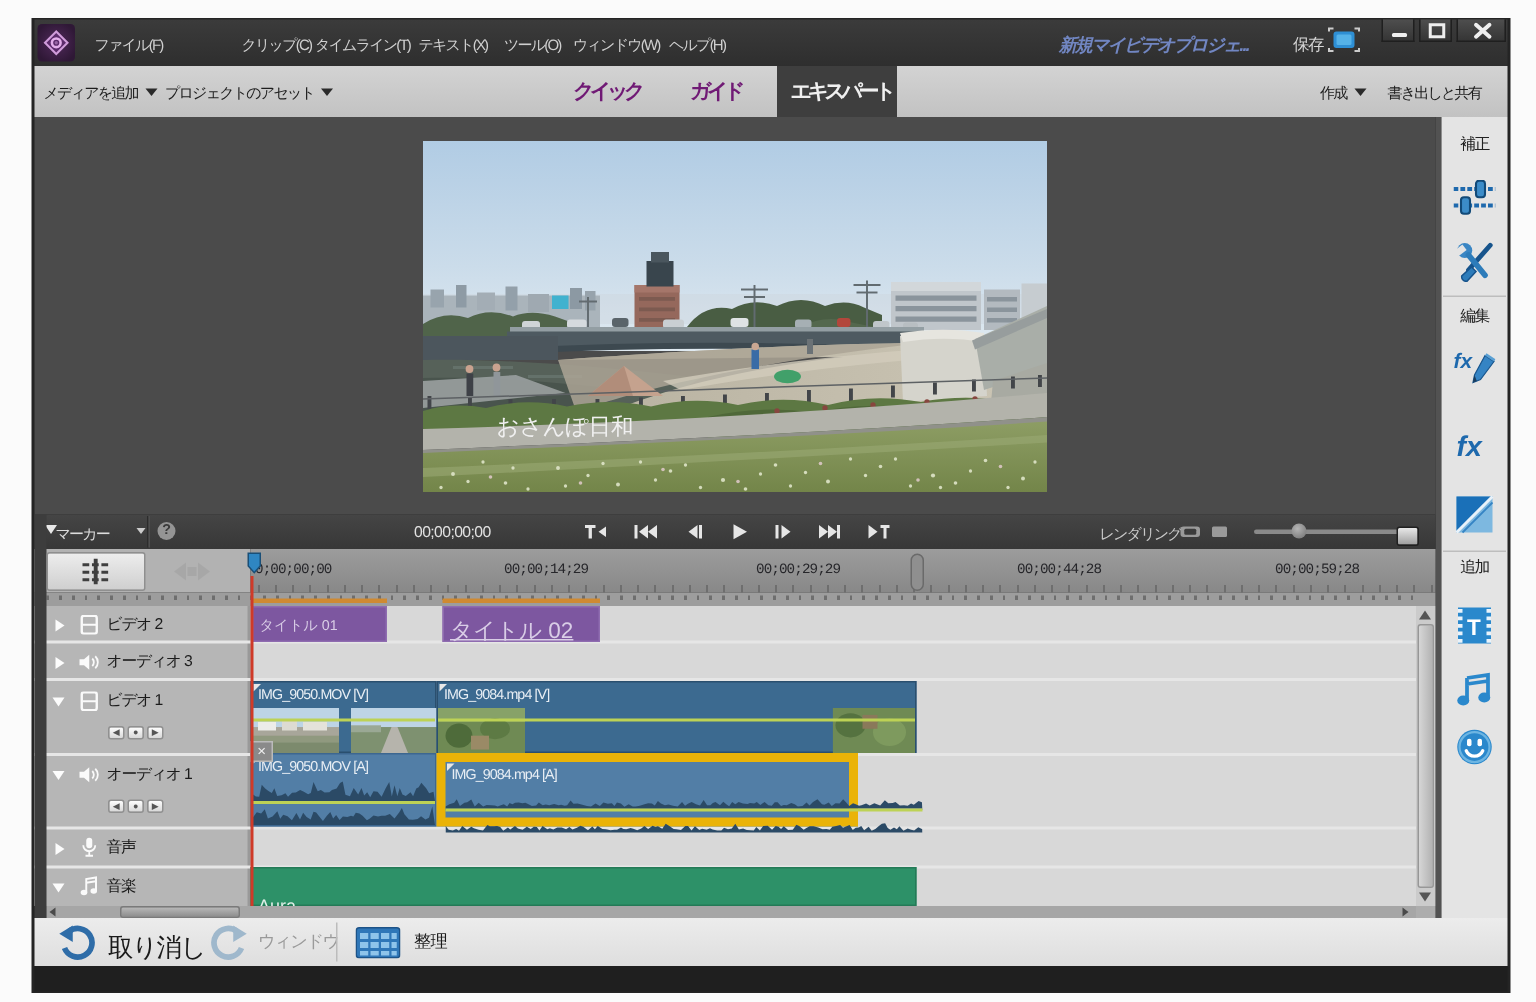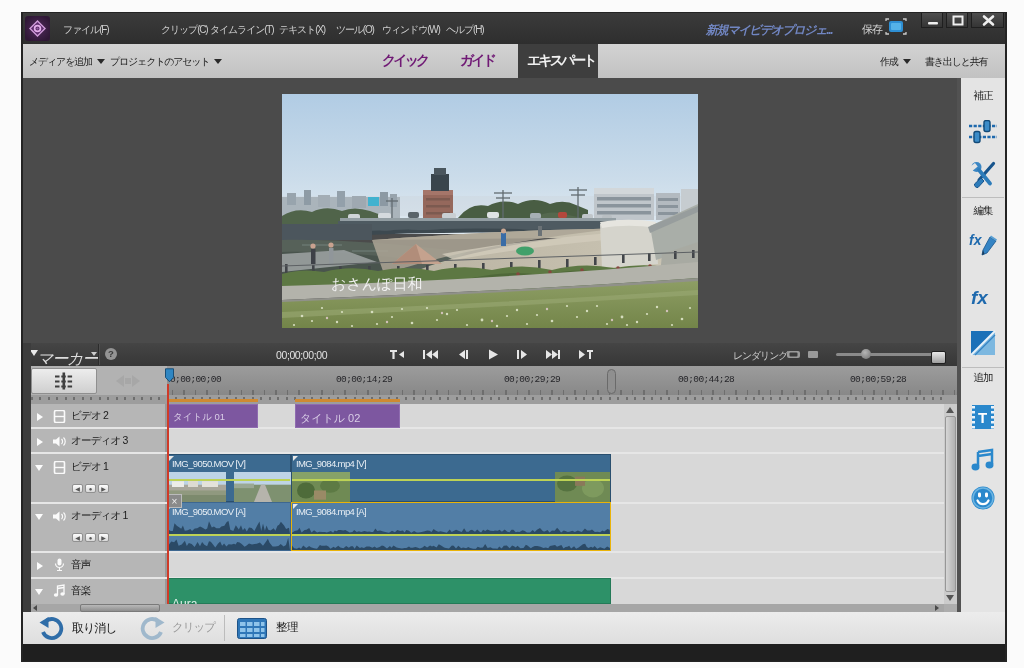--- a/index.html
+++ b/index.html
@@ -360,21 +360,21 @@
 <circle cx="13" cy="13" r="11.5" fill="#2a88cc"></circle>
 <circle cx="13" cy="13" r="10" fill="none" stroke="#6db5e2" stroke-width="1.5"></circle>
 <rect x="8" y="7.5" width="3" height="5" rx="1.4" fill="#fff"></rect>
       <rect x="15" y="7.5" width="3" height="5" rx="1.4" fill="#fff"></rect>
 <path d="M7.5 15.5 a6 6 0 0 0 11 0" stroke="#fff" stroke-width="2.2" fill="none" stroke-linecap="round"></path>
 </svg>
   </div>
 
 <div class="abs" style="left:23px;top:343px;width:934px;height:23px;background:linear-gradient(#454545,#373737);"></div>
 <div class="abs" style="left:30px;top:350px;width:0;height:0;border-left:4.5px solid transparent;border-right:4.5px solid transparent;border-top:6px solid #e8e8e8;"></div>
-<div class="abs" style="left:37px;top:349px;font-size:16px;letter-spacing:-1.2px;color:#dcdcdc;font-style:italic;">マーカー</div>
+<div class="abs" style="left:37px;top:349px;font-size:10px;letter-spacing:-1.2px;color:#dcdcdc;">マーカー</div>
 <div class="abs" style="left:91px;top:352px;width:0;height:0;border-left:3.5px solid transparent;border-right:3.5px solid transparent;border-top:4.5px solid #cccccc;"></div>
 <div class="abs" style="left:98px;top:344px;width:1px;height:21px;background:#2c2c2c;"></div>
 <div class="abs" style="left:99px;top:344px;width:1px;height:21px;background:#4e4e4e;"></div>
 <div class="abs" style="left:105px;top:348px;width:12px;height:12px;border-radius:50%;background:#949494;color:#3a3a3a;font-size:9.5px;font-weight:bold;text-align:center;line-height:12px;">?</div>
 <div class="abs" style="left:276px;top:349px;font-size:10.5px;letter-spacing:-0.4px;color:#e2e2e2;">00;00;00;00</div>
 <svg class="abs" style="left:383px;top:348px;" width="230" height="13" viewBox="0 0 230 13">
 <g fill="#e6e6e6">
 <g transform="translate(7,0)">
         <path d="M0 2 h7 v2 h-2.4 v7 h-2.2 V4 H0 z"></path>
         <path d="M14 3 l-5 3.5 5 3.5 z"></path>
@@ -504,21 +504,21 @@
     </svg>
 <span class="hlbl" style="position:absolute;left:40px;top:0;">音楽</span>
   </div>
 
 <div class="abs" style="left:23px;top:343px;width:8px;height:269px;background:#3d3d3d;"></div>
 
 <div class="abs" style="left:168px;top:404px;width:90px;height:24px;background:#7d57a0;border:1px solid #8f6cb0;">
     <span style="position:absolute;left:4px;top:6px;font-size:9.5px;color:#d9cde6;">タイトル 01</span>
   </div>
 <div class="abs" style="left:295px;top:404px;width:105px;height:24px;background:#7d57a0;border:1px solid #8f6cb0;">
-    <span style="position:absolute;left:4px;top:6px;font-size:11px;color:#d9cde6;">タイトル 02</span>
+    <span style="position:absolute;left:4px;top:6px;font-size:15px;color:#d9cde6;text-decoration:underline;">タイトル 02</span>
   </div>
 
 <div class="abs" style="left:167px;top:454px;width:124px;height:48px;background:#3c6a90;border:1px solid #2a4f6e;">
   <span style="position:absolute;left:1px;top:1px;width:0;height:0;border-top:5px solid #e8e8e8;border-right:5px solid transparent;"></span>
     <span class="cname">IMG_9050.MOV [V]</span>
   <div class="thumb" style="left:0px;width:58px;"><svg width="58" height="30" viewBox="0 0 58 26" preserveAspectRatio="none">
         <rect width="58" height="12" fill="#bdd4e6"></rect>
         <rect y="11" width="58" height="6" fill="#a8a69a"></rect>
         <rect y="16" width="58" height="10" fill="#90997f"></rect>
         <rect x="4" y="8" width="12" height="5" fill="#ecece8"></rect>
@@ -556,21 +556,21 @@
 <div class="abs" style="left:167px;top:502px;width:124px;height:49px;background:#527ea6;border:1px solid #3d6790;">
   <span style="position:absolute;left:1px;top:1px;width:0;height:0;border-top:5px solid #e8e8e8;border-right:5px solid transparent;"></span>
     <span class="cname">IMG_9050.MOV [A]</span>
   <div class="abs" style="left:0;top:15px;width:122px;height:34px;"><svg width="122" height="34" viewBox="0 0 122 34">
         <path d="M0 16.0 L0.0 11.2 L2.6 13.0 L4.8 13.1 L6.5 5.2 L8.8 7.7 L10.7 9.1 L13.2 10.7 L14.9 7.5 L16.8 12.7 L19.7 12.2 L22.3 10.9 L24.0 13.1 L26.7 10.5 L29.2 10.3 L32.1 8.6 L34.6 9.8 L37.4 11.5 L39.2 10.6 L41.0 3.3 L43.8 9.5 L45.9 8.6 L48.4 10.3 L51.6 10.2 L53.3 8.6 L56.4 7.7 L58.7 4.0 L60.5 3.0 L62.3 11.8 L65.3 12.9 L67.8 7.3 L70.8 11.6 L73.0 7.3 L74.8 12.3 L76.8 10.1 L78.8 13.5 L81.0 9.5 L83.7 9.9 L86.4 13.1 L89.2 7.4 L91.5 3.4 L93.2 13.0 L95.0 5.5 L96.9 12.8 L98.5 7.4 L100.3 11.7 L102.5 12.6 L105.7 10.2 L107.4 12.8 L109.5 7.7 L111.1 6.8 L112.9 3.8 L116.1 7.5 L118.1 10.9 L121.0 9.8 L122.0 16.0 L0 16.0 Z" fill="#2b4a66"></path>
         <path d="M0 32.0 L0.0 27.9 L3.2 23.5 L6.1 24.3 L8.5 21.5 L10.6 27.7 L13.7 26.4 L16.9 22.8 L18.8 27.9 L20.8 25.1 L23.7 26.1 L26.6 28.9 L29.6 24.0 L32.0 28.3 L34.1 23.9 L36.4 26.7 L39.1 28.3 L41.0 23.2 L42.8 23.7 L45.4 27.0 L47.3 29.4 L49.9 25.8 L52.2 23.4 L54.1 27.7 L56.1 25.4 L58.4 28.6 L60.6 26.3 L63.6 26.6 L66.0 25.8 L67.6 26.4 L69.2 23.9 L71.6 24.4 L73.7 25.9 L76.6 28.8 L78.6 27.6 L81.0 25.6 L84.0 26.4 L86.4 25.9 L88.8 25.8 L91.9 24.6 L95.0 27.7 L98.1 23.6 L99.9 20.7 L101.6 24.8 L104.6 28.4 L107.3 28.5 L110.4 28.0 L112.7 26.1 L115.6 28.4 L118.0 27.1 L120.2 19.7 L122.0 32.0 L0 32.0 Z" fill="#2b4a66"></path>
         <line x1="0" y1="16.5" x2="122" y2="16.5" stroke="#24455f" stroke-width="0.8"></line>
       </svg></div>
   <div class="abs" style="left:0;top:31px;width:122px;height:2px;background:#bdd255;"></div>
 </div>
-<div class="abs" style="left:291px;top:502px;width:320px;height:49px;background:#527ea6;border:1px solid #eab308;padding-left:41px;">
+<div class="abs" style="left:291px;top:502px;width:281px;height:49px;background:#527ea6;border:6px solid #eab308;padding-left:41px;">
   <span style="position:absolute;left:1px;top:1px;width:0;height:0;border-top:5px solid #e8e8e8;border-right:5px solid transparent;"></span>
     <span class="cname">IMG_9084.mp4 [A]</span>
   <div class="abs" style="left:0;top:15px;width:318px;height:34px;"><svg width="318" height="34" viewBox="0 0 318 34">
         <path d="M0 16.0 L0.0 14.7 L2.6 13.1 L5.8 12.2 L7.5 9.8 L9.6 14.4 L12.6 12.1 L14.5 11.8 L17.2 10.0 L19.5 14.6 L22.1 12.2 L25.1 14.6 L27.4 13.7 L30.5 13.9 L32.9 14.0 L34.8 14.6 L36.9 13.8 L38.9 13.1 L41.1 14.7 L42.7 12.4 L44.6 13.2 L46.4 12.1 L48.8 12.0 L51.2 12.5 L53.3 12.1 L56.0 13.5 L57.6 14.4 L60.4 14.0 L62.2 12.0 L64.8 13.9 L66.9 13.3 L69.2 13.9 L72.4 13.0 L75.5 13.8 L77.1 13.5 L79.5 14.1 L81.1 13.9 L83.4 10.6 L85.3 12.9 L88.1 12.6 L91.2 13.5 L94.3 14.3 L97.0 14.7 L100.0 12.7 L102.9 14.3 L105.3 12.0 L108.2 12.9 L110.9 12.5 L112.6 14.4 L114.3 12.0 L116.9 12.7 L119.3 14.8 L122.1 13.1 L124.8 14.6 L126.8 14.6 L129.5 14.1 L132.7 13.2 L135.1 12.5 L137.6 12.7 L139.5 14.0 L141.6 11.0 L143.6 12.6 L146.3 13.8 L148.6 13.3 L151.7 14.1 L154.8 14.7 L157.7 11.6 L159.7 14.1 L161.6 12.9 L164.1 11.7 L167.0 13.1 L169.7 14.0 L172.1 10.3 L174.4 13.8 L176.6 13.8 L178.2 12.3 L180.0 11.7 L183.0 13.8 L185.2 11.5 L187.4 13.4 L189.1 14.5 L191.1 11.7 L193.2 13.1 L195.4 11.6 L198.3 12.7 L201.4 13.0 L203.0 12.4 L205.8 12.7 L207.5 11.7 L209.9 13.7 L212.7 11.6 L215.3 13.8 L217.5 14.2 L219.5 11.8 L221.4 11.8 L223.7 14.3 L225.5 13.7 L227.5 13.9 L230.5 12.3 L232.8 13.1 L234.9 14.6 L238.0 14.4 L240.7 12.0 L242.7 14.0 L245.0 11.7 L248.0 9.9 L251.0 13.2 L252.6 13.5 L255.5 12.0 L257.5 14.4 L260.0 12.5 L262.7 12.7 L265.1 9.8 L267.0 11.8 L269.1 14.4 L271.7 12.5 L273.5 13.1 L275.7 14.1 L277.3 13.8 L280.4 12.7 L282.8 14.0 L285.9 12.5 L287.6 13.2 L289.8 14.0 L292.9 10.5 L295.2 12.5 L298.1 12.4 L300.0 11.6 L302.9 14.0 L305.7 13.8 L308.1 14.2 L310.4 12.6 L312.2 13.5 L315.4 11.0 L317.6 11.8 L318.0 16.0 L0 16.0 Z" fill="#2b4a66"></path>
         <path d="M0 32.0 L0.0 27.5 L2.1 30.2 L4.9 30.7 L7.1 29.6 L9.0 30.8 L11.2 27.6 L14.3 30.1 L17.2 28.1 L18.9 29.2 L22.0 30.2 L25.0 30.7 L27.9 27.0 L29.6 27.8 L32.4 27.8 L34.4 27.6 L36.5 28.4 L38.5 30.8 L41.6 28.7 L43.2 30.0 L46.3 27.7 L48.3 29.4 L51.4 30.2 L54.2 28.1 L56.8 29.7 L58.9 28.2 L60.9 28.3 L62.6 30.7 L64.7 27.6 L67.9 29.9 L69.6 29.2 L71.9 30.0 L74.5 28.6 L77.5 28.6 L80.4 29.8 L82.6 28.4 L84.6 30.0 L87.6 28.9 L89.9 27.5 L91.8 28.1 L95.0 30.5 L97.9 28.0 L99.6 29.8 L101.5 27.6 L104.6 29.6 L106.9 29.9 L110.0 30.5 L112.6 30.1 L114.4 30.1 L117.0 28.6 L118.6 29.7 L120.5 29.8 L123.4 29.0 L125.2 29.5 L127.8 30.5 L130.5 29.4 L132.6 27.7 L135.1 29.6 L138.1 27.5 L140.0 28.4 L141.6 27.8 L144.5 29.5 L146.8 26.2 L149.5 27.8 L152.1 29.6 L153.9 29.9 L157.0 30.4 L159.9 27.6 L161.7 27.7 L164.0 30.6 L166.3 27.8 L169.2 30.3 L171.1 29.5 L174.1 30.2 L176.3 29.1 L178.1 30.0 L181.1 30.7 L183.9 30.7 L185.7 28.8 L188.3 29.8 L190.9 29.4 L193.2 26.1 L195.6 30.0 L198.4 29.3 L200.8 30.4 L203.1 30.5 L205.5 30.7 L207.2 28.4 L209.6 30.6 L211.8 27.7 L214.8 27.5 L217.7 30.2 L220.1 27.6 L222.0 28.2 L223.7 29.6 L225.5 27.8 L228.4 30.3 L231.5 30.1 L233.9 26.8 L235.8 27.7 L238.8 30.2 L240.6 29.0 L242.8 27.9 L245.3 27.9 L248.5 28.7 L251.4 29.9 L253.9 29.6 L256.2 30.2 L257.9 28.1 L260.5 27.6 L263.1 27.0 L265.0 28.8 L267.4 27.8 L269.4 27.0 L271.5 30.4 L273.5 28.9 L275.4 28.7 L277.2 27.7 L279.1 30.5 L282.1 28.2 L284.1 30.8 L286.6 29.6 L288.9 27.7 L290.9 26.2 L293.1 25.8 L294.8 29.0 L296.6 30.1 L299.0 28.7 L300.9 29.8 L302.6 27.9 L305.3 30.8 L308.1 29.3 L310.4 30.1 L312.4 30.7 L315.2 28.5 L317.9 29.9 L318.0 32.0 L0 32.0 Z" fill="#2b4a66"></path>
         <line x1="0" y1="16.5" x2="318" y2="16.5" stroke="#24455f" stroke-width="0.8"></line>
       </svg></div>
   <div class="abs" style="left:0;top:31px;width:318px;height:2px;background:#bdd255;"></div>
 </div>
 
@@ -608,26 +608,26 @@
       <path d="M32 11 L24 5 v12 z" opacity="0.8"></path>
       <rect x="17" y="8" width="6" height="6" opacity="0.8"></rect>
     </g>
   </svg>
 
 <div class="abs" style="left:23px;top:612px;width:982px;height:32px;background:linear-gradient(#ececec,#dedede);"></div>
 <svg class="abs" style="left:38px;top:616px;" width="26" height="25" viewBox="0 0 26 25">
 <path d="M8 5 A9.5 9.5 0 1 1 5 16" fill="none" stroke="#2f6da8" stroke-width="3.8"></path>
 <path d="M10.5 1 L1.5 6.5 L10.5 12 Z" fill="#2f6da8"></path>
 </svg>
-<div class="abs" style="left:72px;top:620px;font-size:12px;letter-spacing:-1px;color:#1a1a1a;">取り消し</div>
+<div class="abs" style="left:72px;top:620px;font-size:17px;letter-spacing:-1px;color:#1a1a1a;">取り消し</div>
 <svg class="abs" style="left:140px;top:616px;" width="26" height="25" viewBox="0 0 26 25">
 <path d="M18 5 A9.5 9.5 0 1 0 21 16" fill="none" stroke="#9fb8cc" stroke-width="3.8"></path>
 <path d="M15.5 1 L24.5 6.5 L15.5 12 Z" fill="#9fb8cc"></path>
 </svg>
-<div class="abs" style="left:172px;top:620px;font-size:11.5px;letter-spacing:-1px;color:#9a9a9a;">クリップ</div>
+<div class="abs" style="left:172px;top:620px;font-size:11.5px;letter-spacing:-1px;color:#9a9a9a;">ウィンドウ</div>
 <div class="abs" style="left:224px;top:615px;width:1px;height:26px;background:#bcbcbc;"></div>
 <svg class="abs" style="left:237px;top:618px;" width="30" height="21" viewBox="0 0 30 21">
 <rect x="0.5" y="0.5" width="29" height="20" rx="2" fill="#2f77b8" stroke="#1d5388"></rect>
 <g fill="#8fc4ea">
       <rect x="3" y="4" width="5.5" height="4"></rect>
       <rect x="10" y="4" width="5.5" height="4"></rect>
       <rect x="17" y="4" width="5.5" height="4"></rect>
       <rect x="24" y="4" width="3.5" height="4"></rect>
       <rect x="3" y="10" width="5.5" height="4"></rect>
       <rect x="10" y="10" width="5.5" height="4"></rect>

